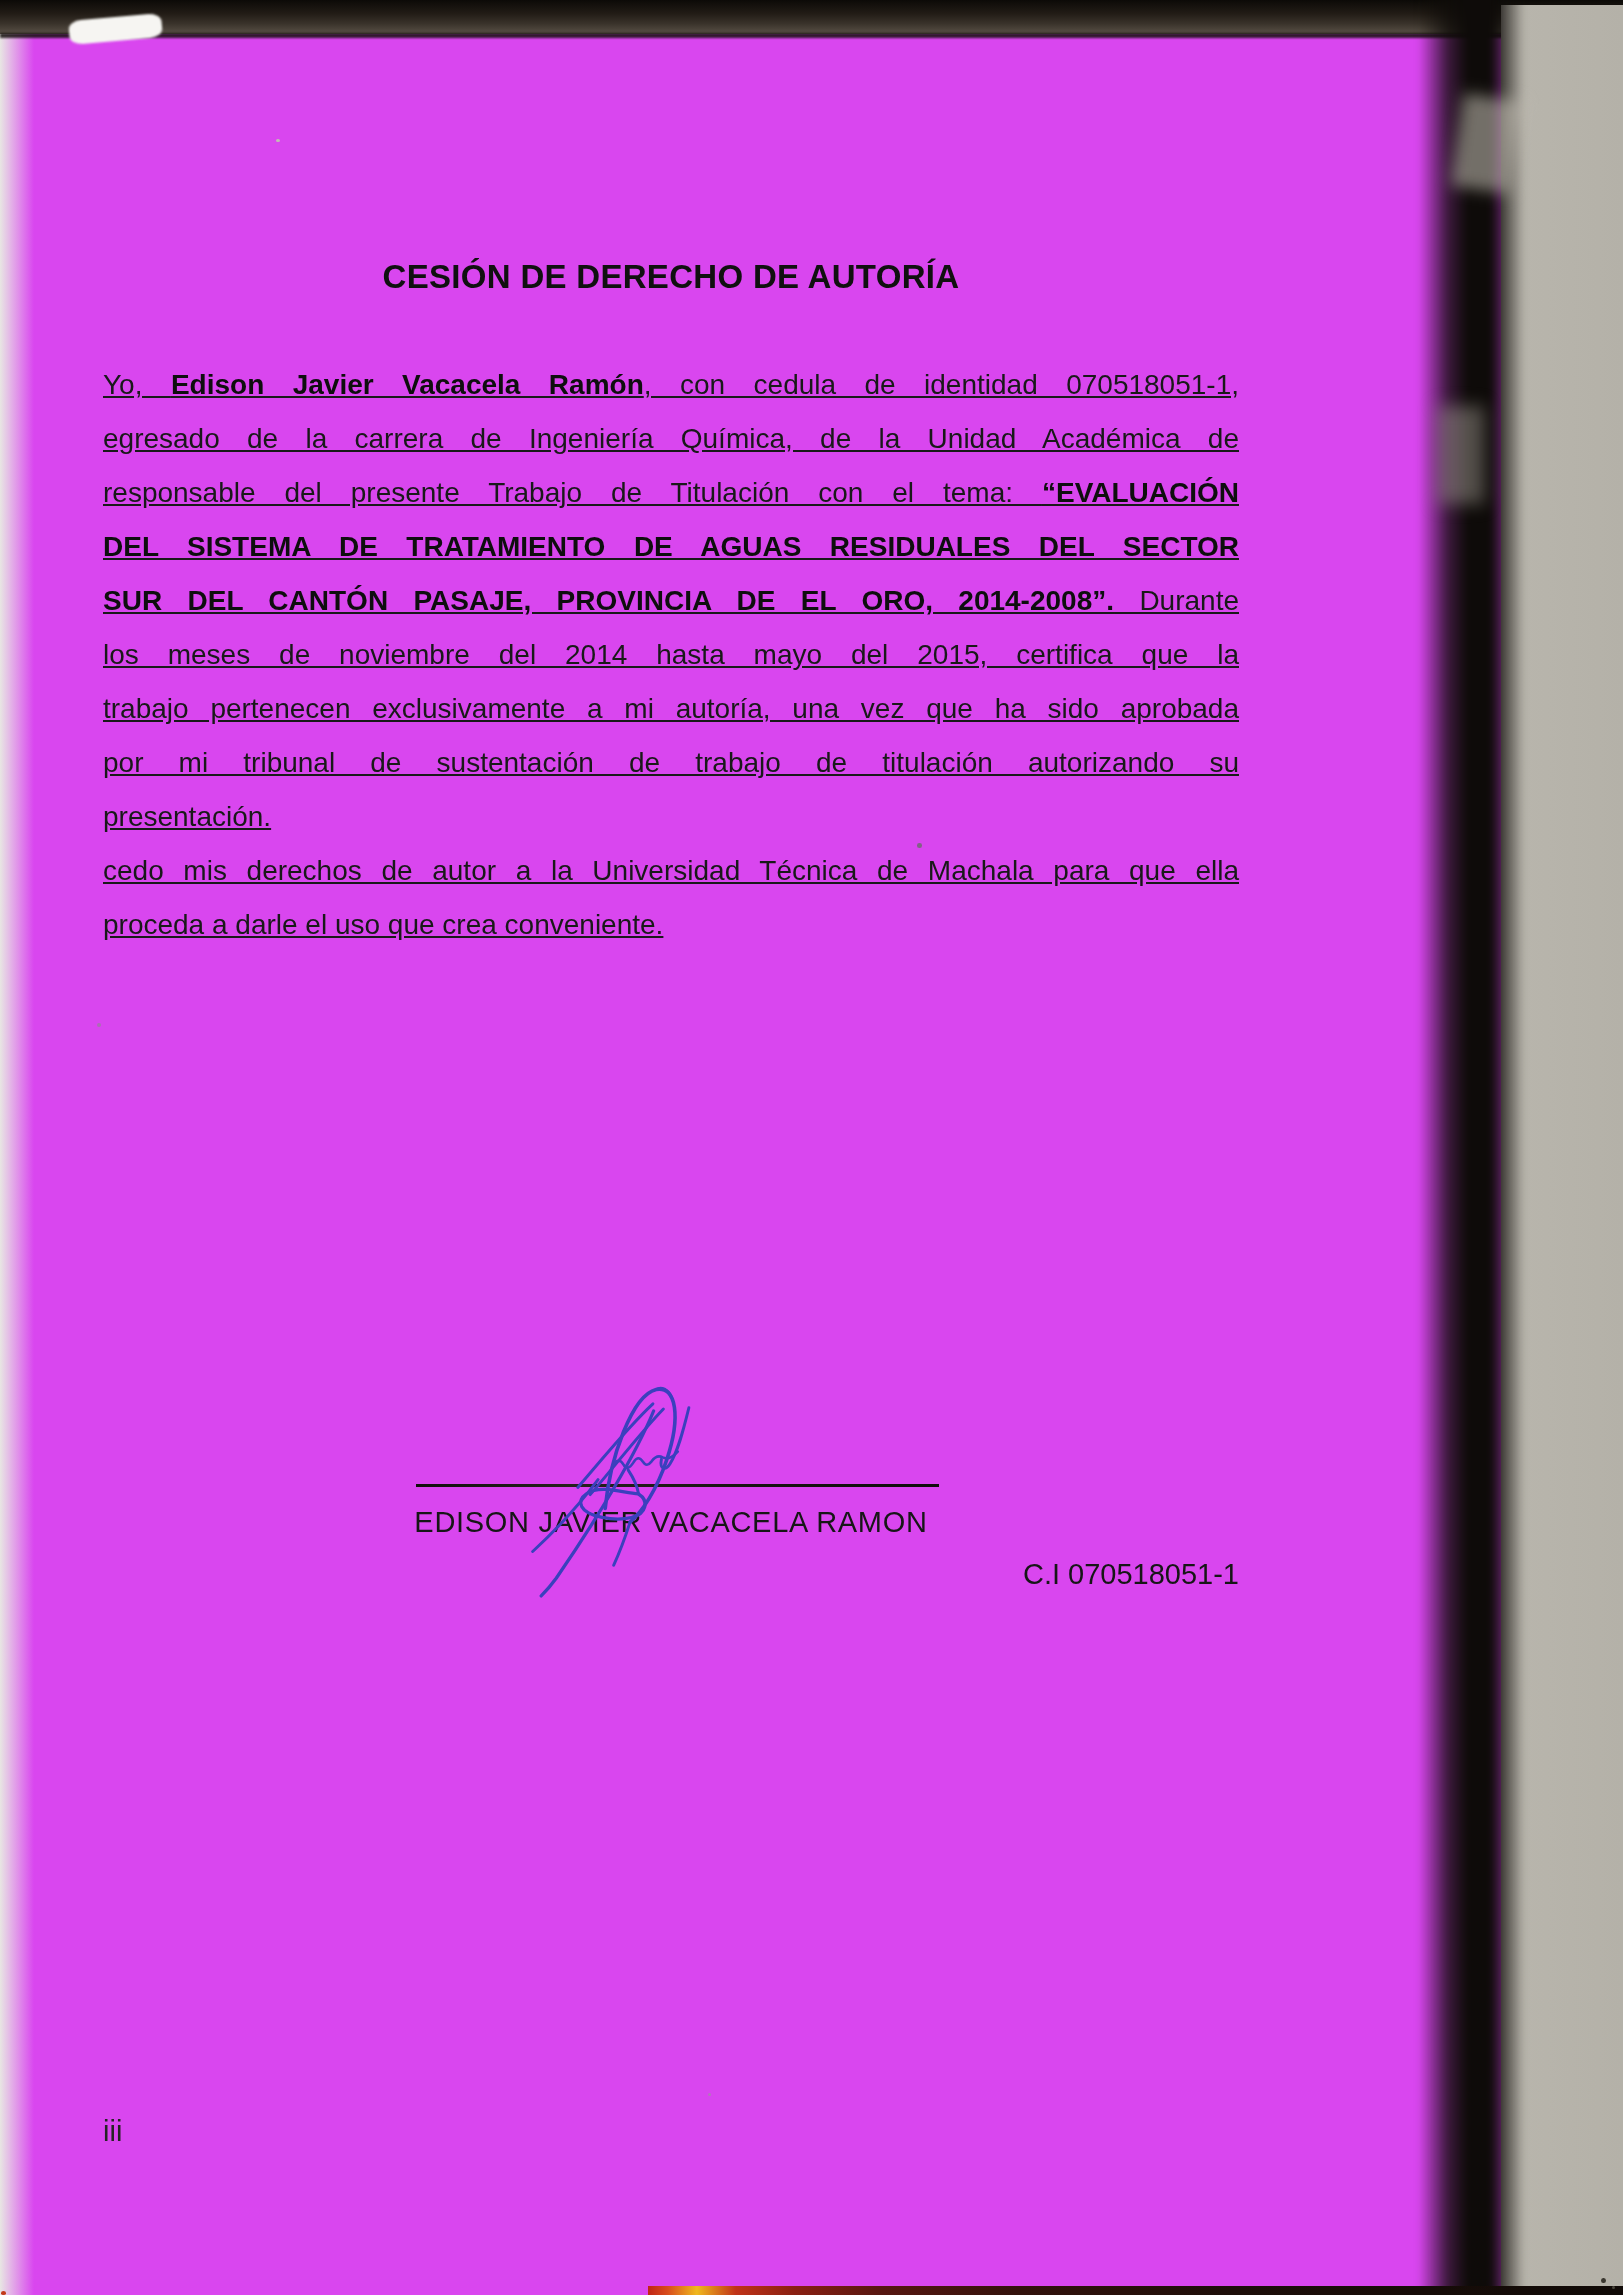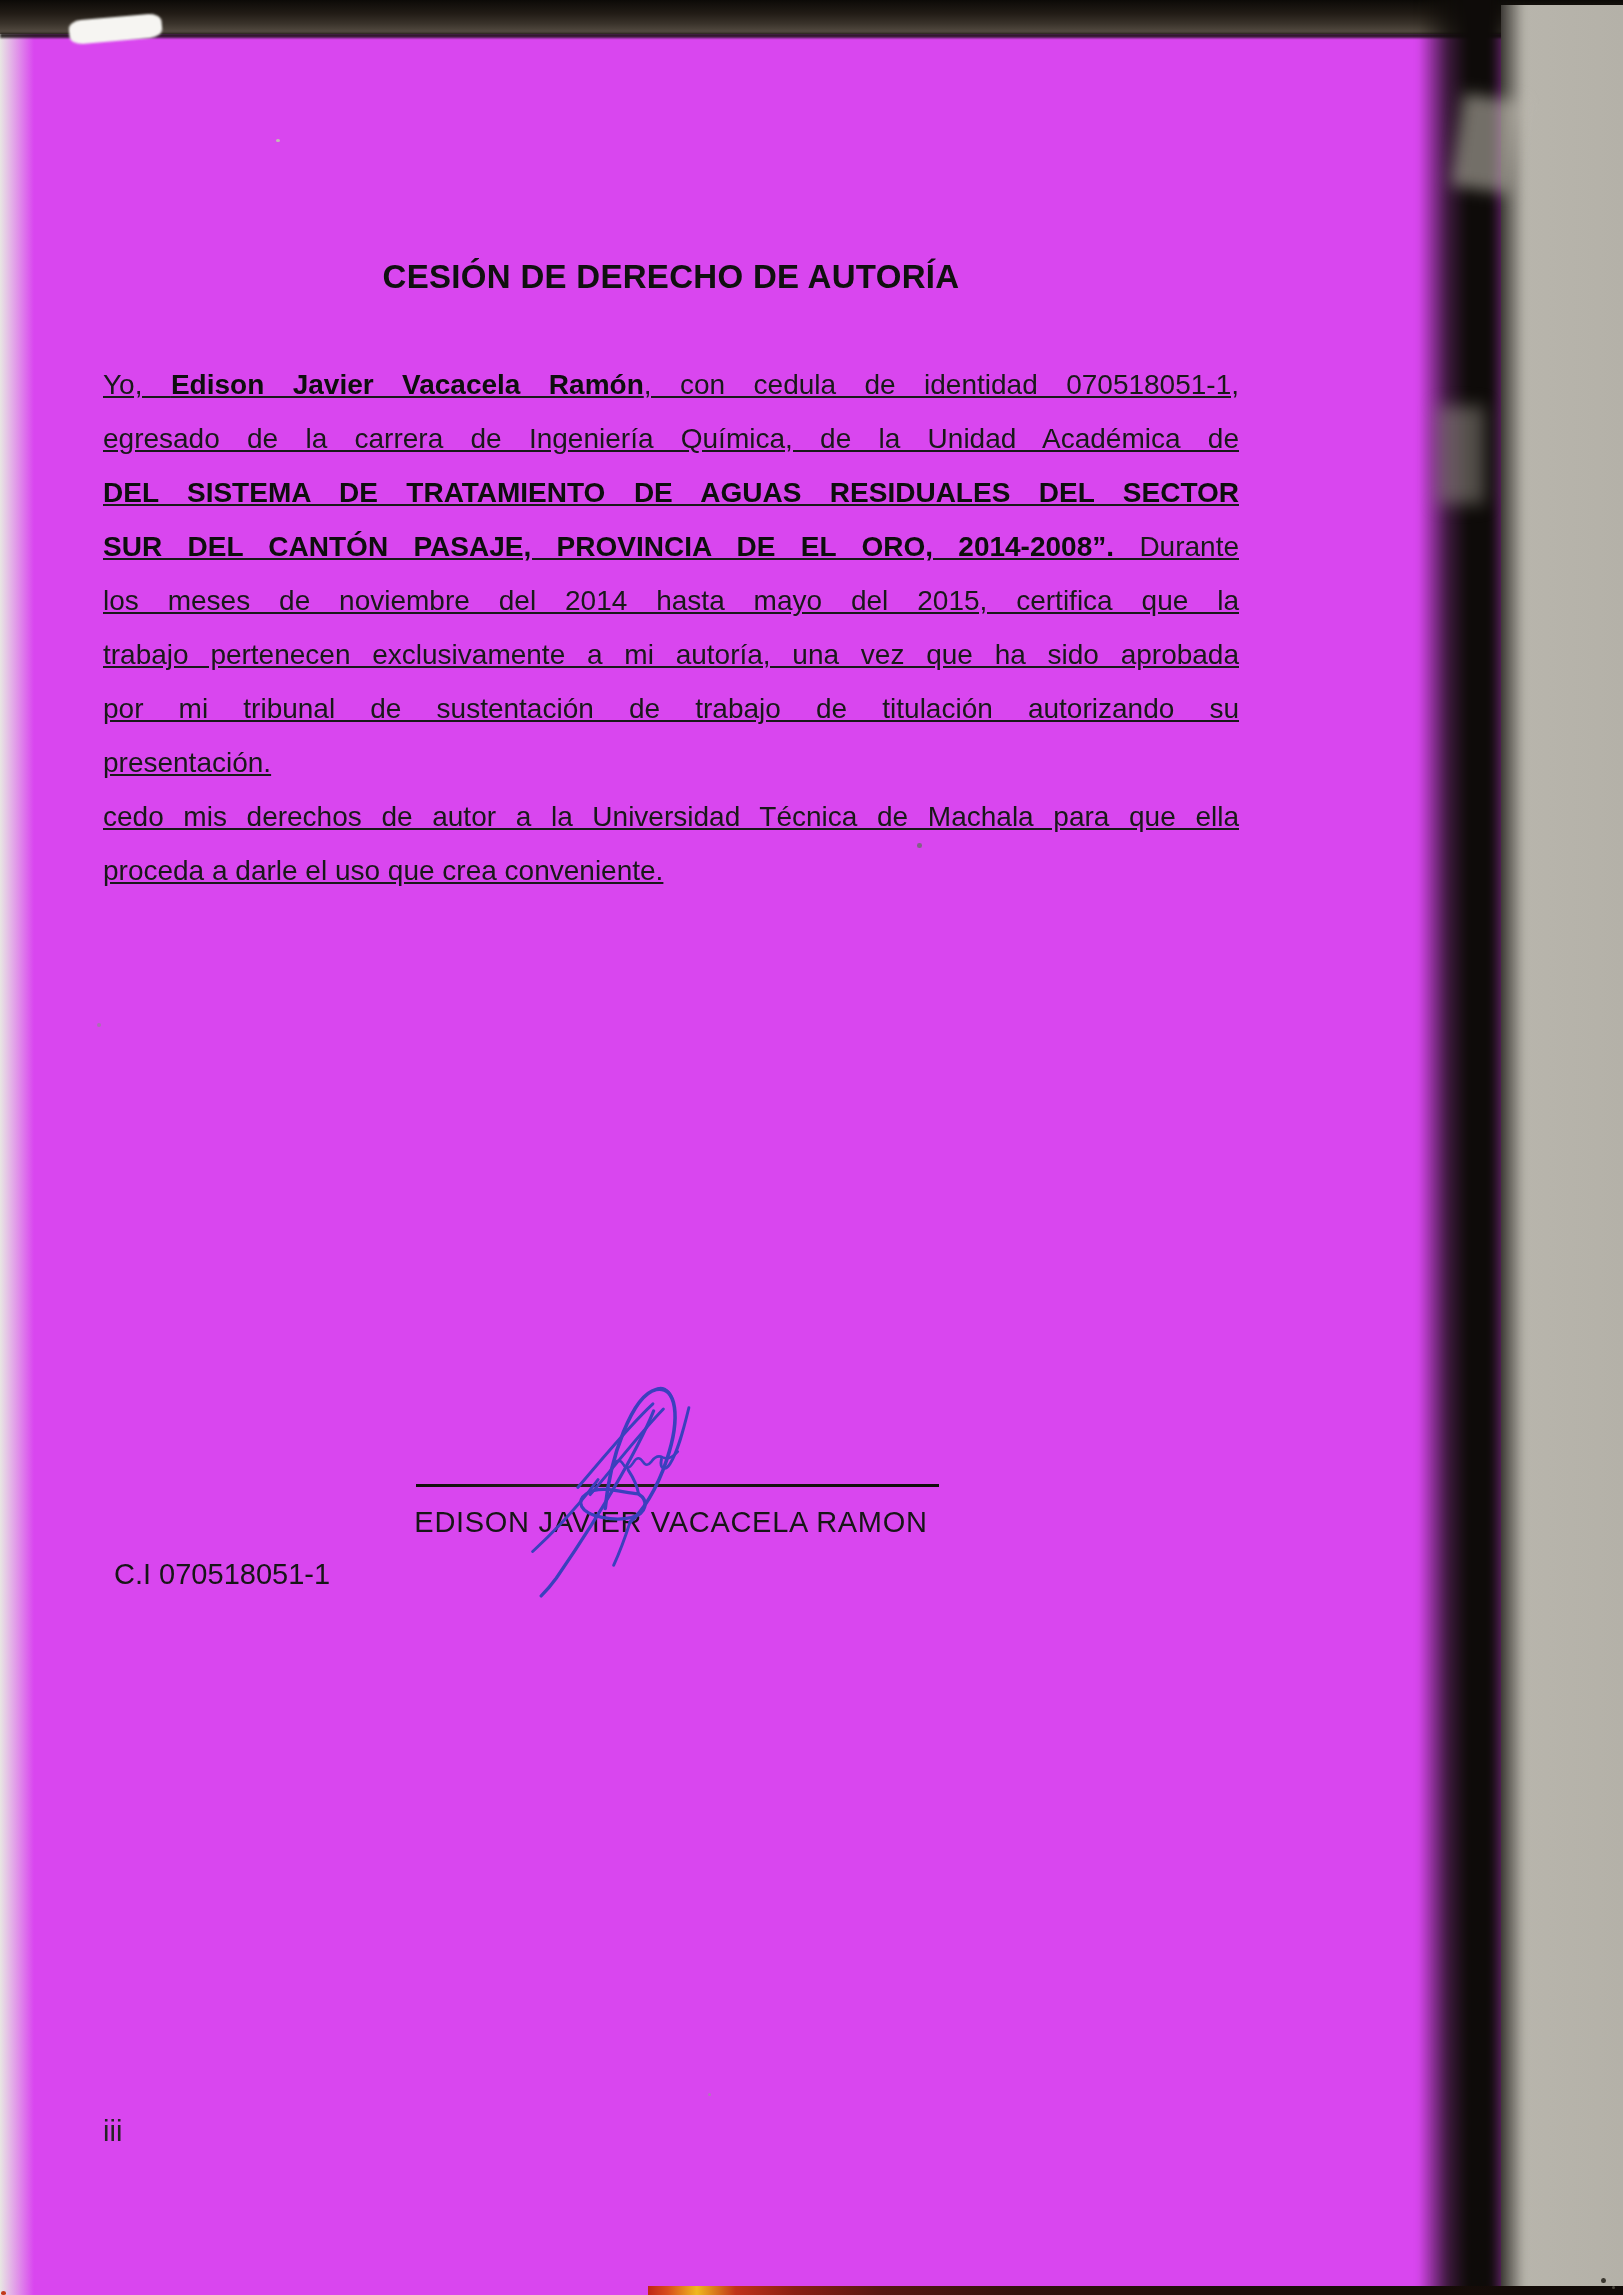--- a/index.html
+++ b/index.html
@@ -23,21 +23,21 @@
   .bld { font-weight:bold; color:#0e0e0e; }
   .sig-line {
     position:absolute; left:416px; top:1484px; width:523px; height:2.6px; z-index:3;
     background:linear-gradient(90deg,#100e0c,#26211c 30%,#16130f 65%,#0e0c0a);
   }
   .sig-name {
     position:absolute; left:103px; top:1506px; width:1136px; text-align:center;
     font-size:29px; letter-spacing:0.7px; color:#161616; z-index:2;
   }
   .sig-ci {
-    position:absolute; left:114px; top:1558px; width:1136px; text-align:left;
+    position:absolute; left:103px; top:1558px; width:1136px; text-align:right;
     font-size:29px; color:#161616; z-index:2;
   }
   .page-num {
     position:absolute; left:103px; top:2115px; width:1136px; text-align:left;
     font-size:29px; color:#242424; z-index:2;
   }
   .sig-svg { position:absolute; left:517px; top:1348px; z-index:6; }
   
   .edge-left {
     position:absolute; left:0; top:0; bottom:0; width:34px; z-index:1;
@@ -88,20 +88,21 @@
 </head>
 <body>
 
 <div class="scan">
 
   <div class="doc-title">CESIÓN DE DERECHO DE AUTORÍA</div>
 
   <div class="body-text">
     <div class="bline"><span>Yo, </span><span class="bld">Edison Javier Vacacela Ramón</span><span>, con cedula de identidad 070518051-1,</span></div>
     <div class="bline"><span>egresado de la carrera de Ingeniería Química, de la Unidad Académica de</span></div>
+    <div class="bline"><span>responsable del presente Trabajo de Titulación con el tema: </span><span class="bld">“EVALUACIÓN</span></div>
     <div class="bline"><span class="bld">DEL SISTEMA DE TRATAMIENTO DE AGUAS RESIDUALES DEL SECTOR</span></div>
     <div class="bline"><span class="bld">SUR DEL CANTÓN PASAJE, PROVINCIA DE EL ORO, 2014-2008”.</span><span> Durante</span></div>
     <div class="bline"><span>los meses de noviembre del 2014 hasta mayo del 2015, certifica que la</span></div>
     <div class="bline"><span>trabajo pertenecen exclusivamente a mi autoría, una vez que ha sido aprobada</span></div>
     <div class="bline"><span>por mi tribunal de sustentación de trabajo de titulación autorizando su</span></div>
     <div class="bline last"><span>presentación.</span></div>
     <div class="bline"><span>cedo mis derechos de autor a la Universidad Técnica de Machala para que ella</span></div>
     <div class="bline last"><span>proceda a darle el uso que crea conveniente.</span></div>
   </div>
 

